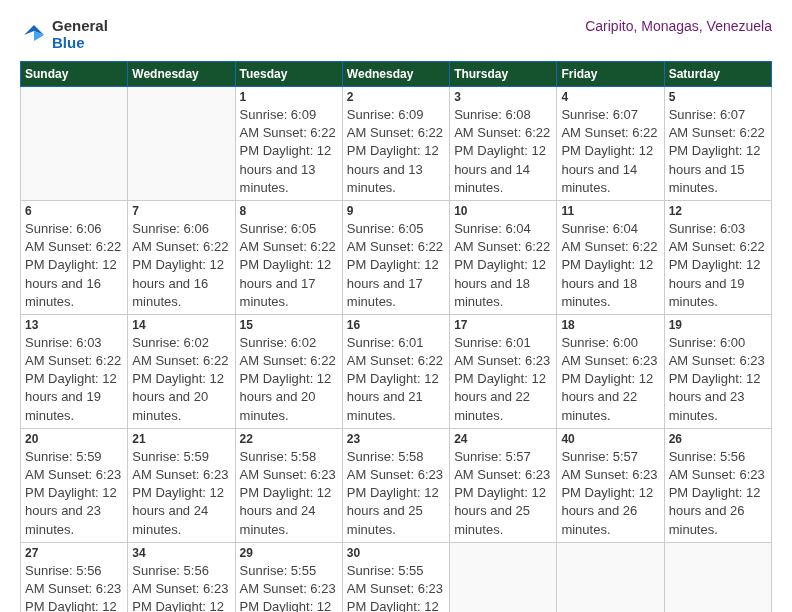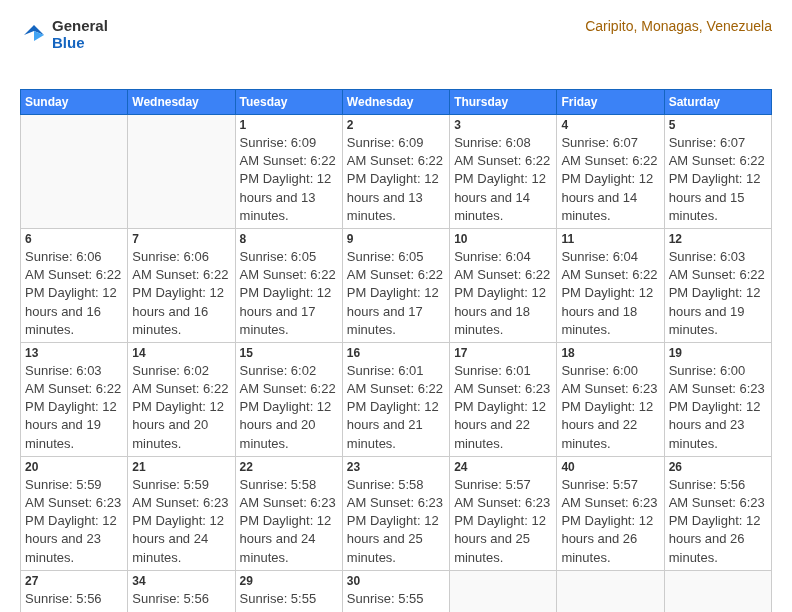--- a/index.html
+++ b/index.html
@@ -9,21 +9,20 @@
       width: 792px;
       height: 612px;
       overflow: hidden;
     }
     .page {
       width: 792px;
       height: 612px;
       padding: 18px 20px 10px 20px;
       display: flex;
       flex-direction: column;
-      gap: 28px;
     }
     .header {
       display: flex;
       justify-content: space-between;
       align-items: flex-start;
       margin-bottom: 10px;
     }
     .logo {
       display: flex;
       align-items: center;
@@ -51,31 +50,31 @@
     .title-block {
       text-align: right;
     }
     .calendar-title {
       font-size: 32px;
       font-weight: 300;
       color: #333;
     }
     .calendar-subtitle {
       font-size: 14px;
-      color: #a16207;
+      color: #701a75;
     }
     .calendar {
       flex: 1;
       border: 1px solid #ccc;
       border-collapse: collapse;
       width: 100%;
       table-layout: fixed;
     }
     .calendar th {
-      background: #3b82f6;
+      background: #14532d;
       color: #fff;
       font-size: 12px;
       font-weight: bold;
       padding: 5px 4px;
       border: 1px solid #1565c0;
       text-align: left;
     }
     .calendar td {
       border: 1px solid #ccc;
       vertical-align: top;

